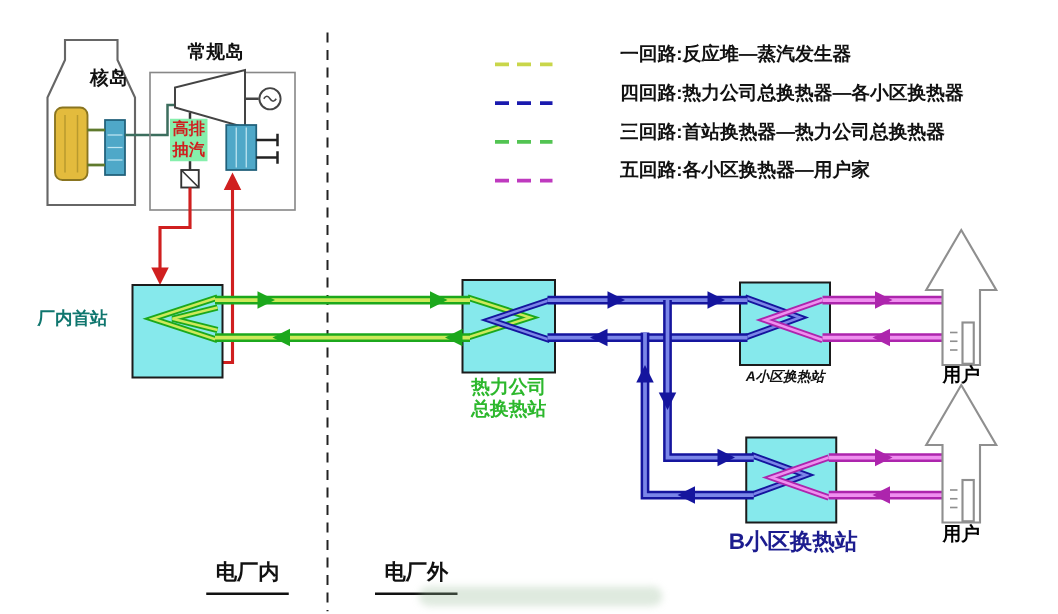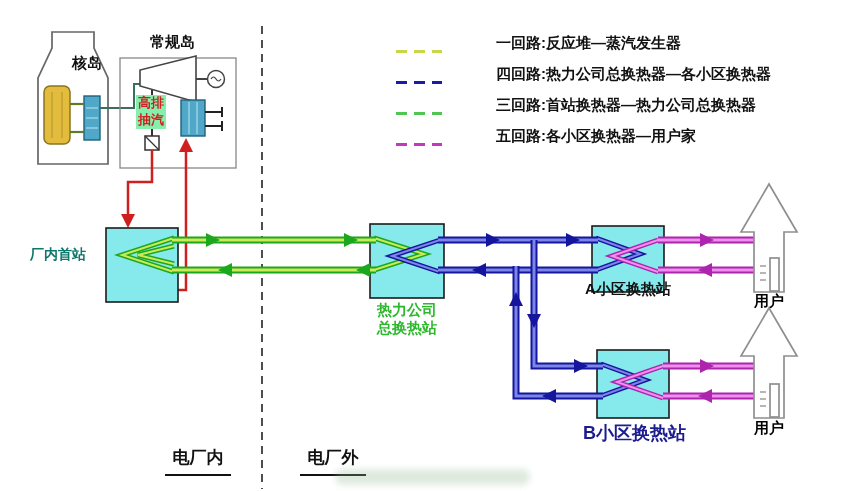--- a/index.html
+++ b/index.html
@@ -8,21 +8,21 @@
     font-family:"Liberation Sans",sans-serif;
   }
   .canvas svg{position:absolute;left:0;top:0;}
   .lbl{position:absolute;font-weight:700;color:#111;line-height:1.2;white-space:nowrap;}
   .lbl-nuclear{left:50px;top:54px;font-size:15px;margin-left:22px;}
   .lbl-conv{left:150px;top:33px;font-size:15px;}
   .lbl-extract{left:136px;top:95px;font-size:13px;color:#d01f1f;width:30px;white-space:normal;
     background:#86efac;line-height:1.3;text-align:center;}
   .lbl-first{left:30px;top:246px;font-size:14px;color:#0f766e;}
   .lbl-company{left:370px;top:301px;width:74px;text-align:center;font-size:15px;color:#2db82d;white-space:normal;}
-  .lbl-sta-a{left:578px;top:280px;width:100px;text-align:center;font-size:15px;color:#111;}
+  .lbl-sta-a{left:578px;top:296px;width:100px;text-align:center;font-size:11px;color:#111;font-style:italic;}
   .lbl-sta-b{left:583px;top:423px;width:100px;text-align:center;font-size:18px;color:#1c1c8f;}
   .lbl-user{width:40px;text-align:center;font-size:15px;color:#000000;}
   .lbl-user-a{left:749px;top:292px;}
   .lbl-user-b{left:749px;top:419px;}
   .zone{position:absolute;top:414px;width:66px;text-align:center;font-size:17px;font-weight:700;
     color:#111;border-bottom:2.5px solid #111;padding-bottom:5px;margin-top:32px;}
   .zone-in{left:165px;}
   .zone-out{left:300px;text-align:center;}
   .legend{position:absolute;left:396px;top:34px;display:flex;flex-direction:column;gap:12px;}
   .legend-row{display:flex;align-items:flex-end;gap:44px;}

